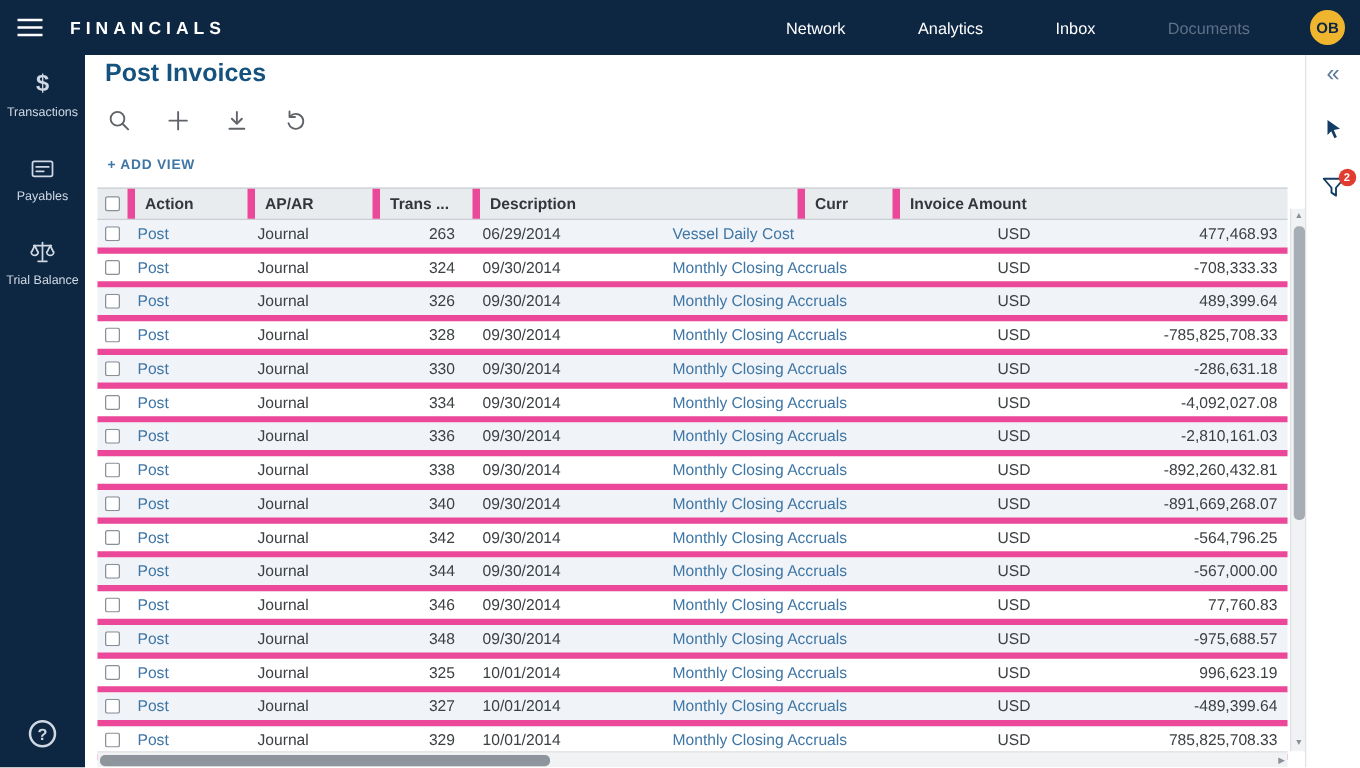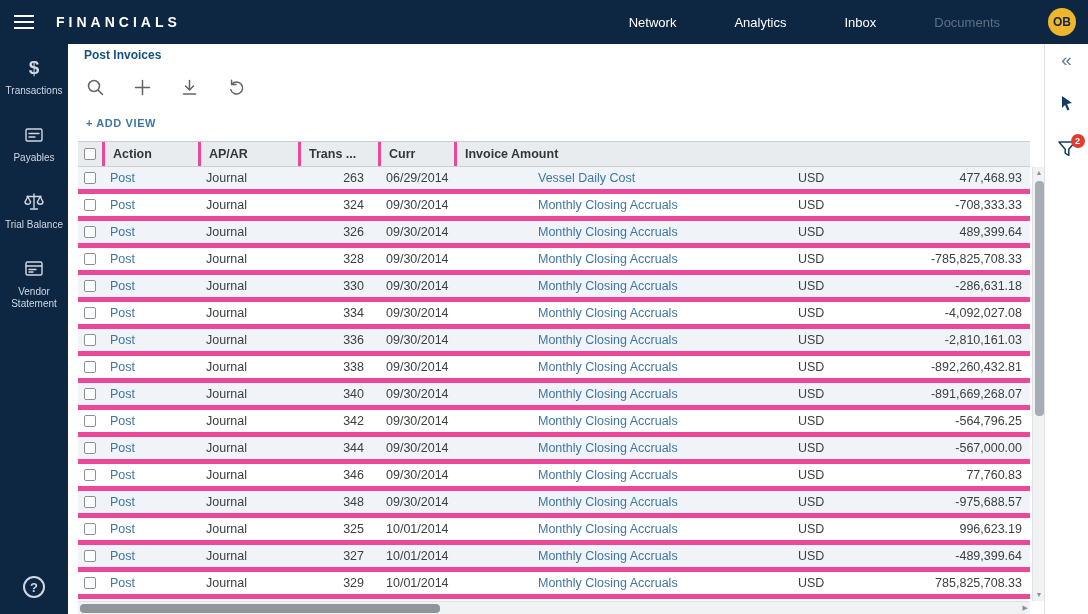--- a/index.html
+++ b/index.html
@@ -41,32 +41,32 @@
     border-left:1px solid #e2e2e2;display:flex;flex-direction:column;align-items:center;padding-top:10px}
   .collapse{font-size:19px;color:#5b7b9a;cursor:pointer;line-height:20px}
   .rp-icon{margin-top:24px;position:relative;cursor:pointer}
   .rp-icon svg{stroke:#123c63;fill:none;stroke-width:1.5;stroke-linejoin:round}
   .badge{position:absolute;top:-6px;right:-8px;min-width:14px;height:14px;border-radius:50%;
     background:var(--badge_red);color:#fff;font-size:9px;display:flex;align-items:center;
     justify-content:center;font-weight:bold;padding:0 2px}
 
   
   .main{position:absolute;top:40px;left:68px;width:977px;height:574px;background:#fff;overflow:hidden}
-  .page-title{color:var(--title);font-size:12px;font-weight:bold;margin:8px 16px 0 16px}
+  .page-title{color:var(--title);font-size:20px;font-weight:bold;margin:8px 16px 0 16px}
   .toolbar{display:flex;gap:28px;margin:16px 0 0 18px;align-items:center}
   .tool-btn{cursor:pointer;display:flex;align-items:center;justify-content:center}
   .tool-btn svg{stroke:#5f6368;fill:none;stroke-width:1.5;stroke-linecap:round;stroke-linejoin:round}
   .add-view{color:var(--link);font-size:11px;font-weight:bold;letter-spacing:.6px;
     margin:20px 0 0 18px;cursor:pointer;display:inline-block}
 
   
   .table{margin:10px 0 0 10px;width:952px;font-size:12.5px;color:#3c4043}
   .thead{display:flex;height:26px;background:var(--header_bg);border-top:1px solid #c9ced4;
     border-bottom:1px solid #c9ced4;align-items:center;font-weight:bold;color:#33373d}
-  .th{border-left:3px solid #ec4899;height:100%;display:flex;align-items:center;padding-left:8px;cursor:pointer}
+  .th{border-left:6px solid #ec4899;height:100%;display:flex;align-items:center;padding-left:8px;cursor:pointer}
   .th:first-child{border-left:none;cursor:default}
   .tr{display:flex;height:27px;align-items:center;border-bottom:5px solid #ec4899}
   .tr:nth-child(odd){background:var(--alt_row)}
   .td{padding-left:8px;white-space:nowrap;overflow:hidden}
   .col-check{width:24px;display:flex;justify-content:center;padding-left:0}
   .col-action{width:96px}
   .col-apar{width:100px}
   .col-trans{width:80px;justify-content:flex-end;text-align:right;padding-right:14px}
   .td.col-trans{display:block;line-height:27px}
   .col-date{width:152px}
@@ -136,31 +136,20 @@
             <line x1="4.8" y1="5.5" x2="2.6" y2="10"></line>
             <line x1="4.8" y1="5.5" x2="7" y2="10"></line>
             <path d="M14.4 10.5 a2.8 2.8 0 0 0 5.6 0"></path>
             <line x1="17.2" y1="5.5" x2="15" y2="10"></line>
             <line x1="17.2" y1="5.5" x2="19.4" y2="10"></line>
             <line x1="7.5" y1="18" x2="14.5" y2="18"></line>
           </svg>
       </span>
       <span class="lbl">Trial Balance</span>
     </div>
-    <div class="side-item">
-      <span class="icon">
-        <svg width="22" height="22" viewBox="0 0 22 22">
-            <rect x="3" y="4" width="16" height="13" rx="1.5"></rect>
-            <line x1="3" y1="8" x2="19" y2="8"></line>
-            <line x1="6" y1="11.5" x2="13" y2="11.5"></line>
-            <line x1="6" y1="14" x2="10" y2="14"></line>
-          </svg>
-      </span>
-      <span class="lbl">Vendor Statement</span>
-    </div>
     <div class="help-btn">?</div>
   </aside>
 
   <main class="main">
     <h1 class="page-title">Post Invoices</h1>
 
     <div class="toolbar">
       <span class="tool-btn">
         <svg width="19" height="19" viewBox="0 0 19 19">
             <circle cx="8" cy="8" r="5.5"></circle>
@@ -191,20 +180,21 @@
     <span class="add-view">+ ADD VIEW</span>
 
     <div class="table">
       <div class="thead">
         <div class="th col-check">
             <span class="cb"></span>
           </div>
         <div class="th col-action">Action</div>
         <div class="th col-apar">AP/AR</div>
         <div class="th col-trans">Trans ...</div>
+        <div class="th col-desc">Description</div>
         <div class="th col-curr">Curr</div>
         <div class="th col-amount" style="justify-content:flex-start">Invoice Amount</div>
       </div>
       <div class="tbody">
   <div class="tr">
     <div class="td col-check">
               <span class="cb"></span>
             </div>
     <div class="td col-action"><a class="link">Post</a></div>
     <div class="td col-apar">Journal</div>

